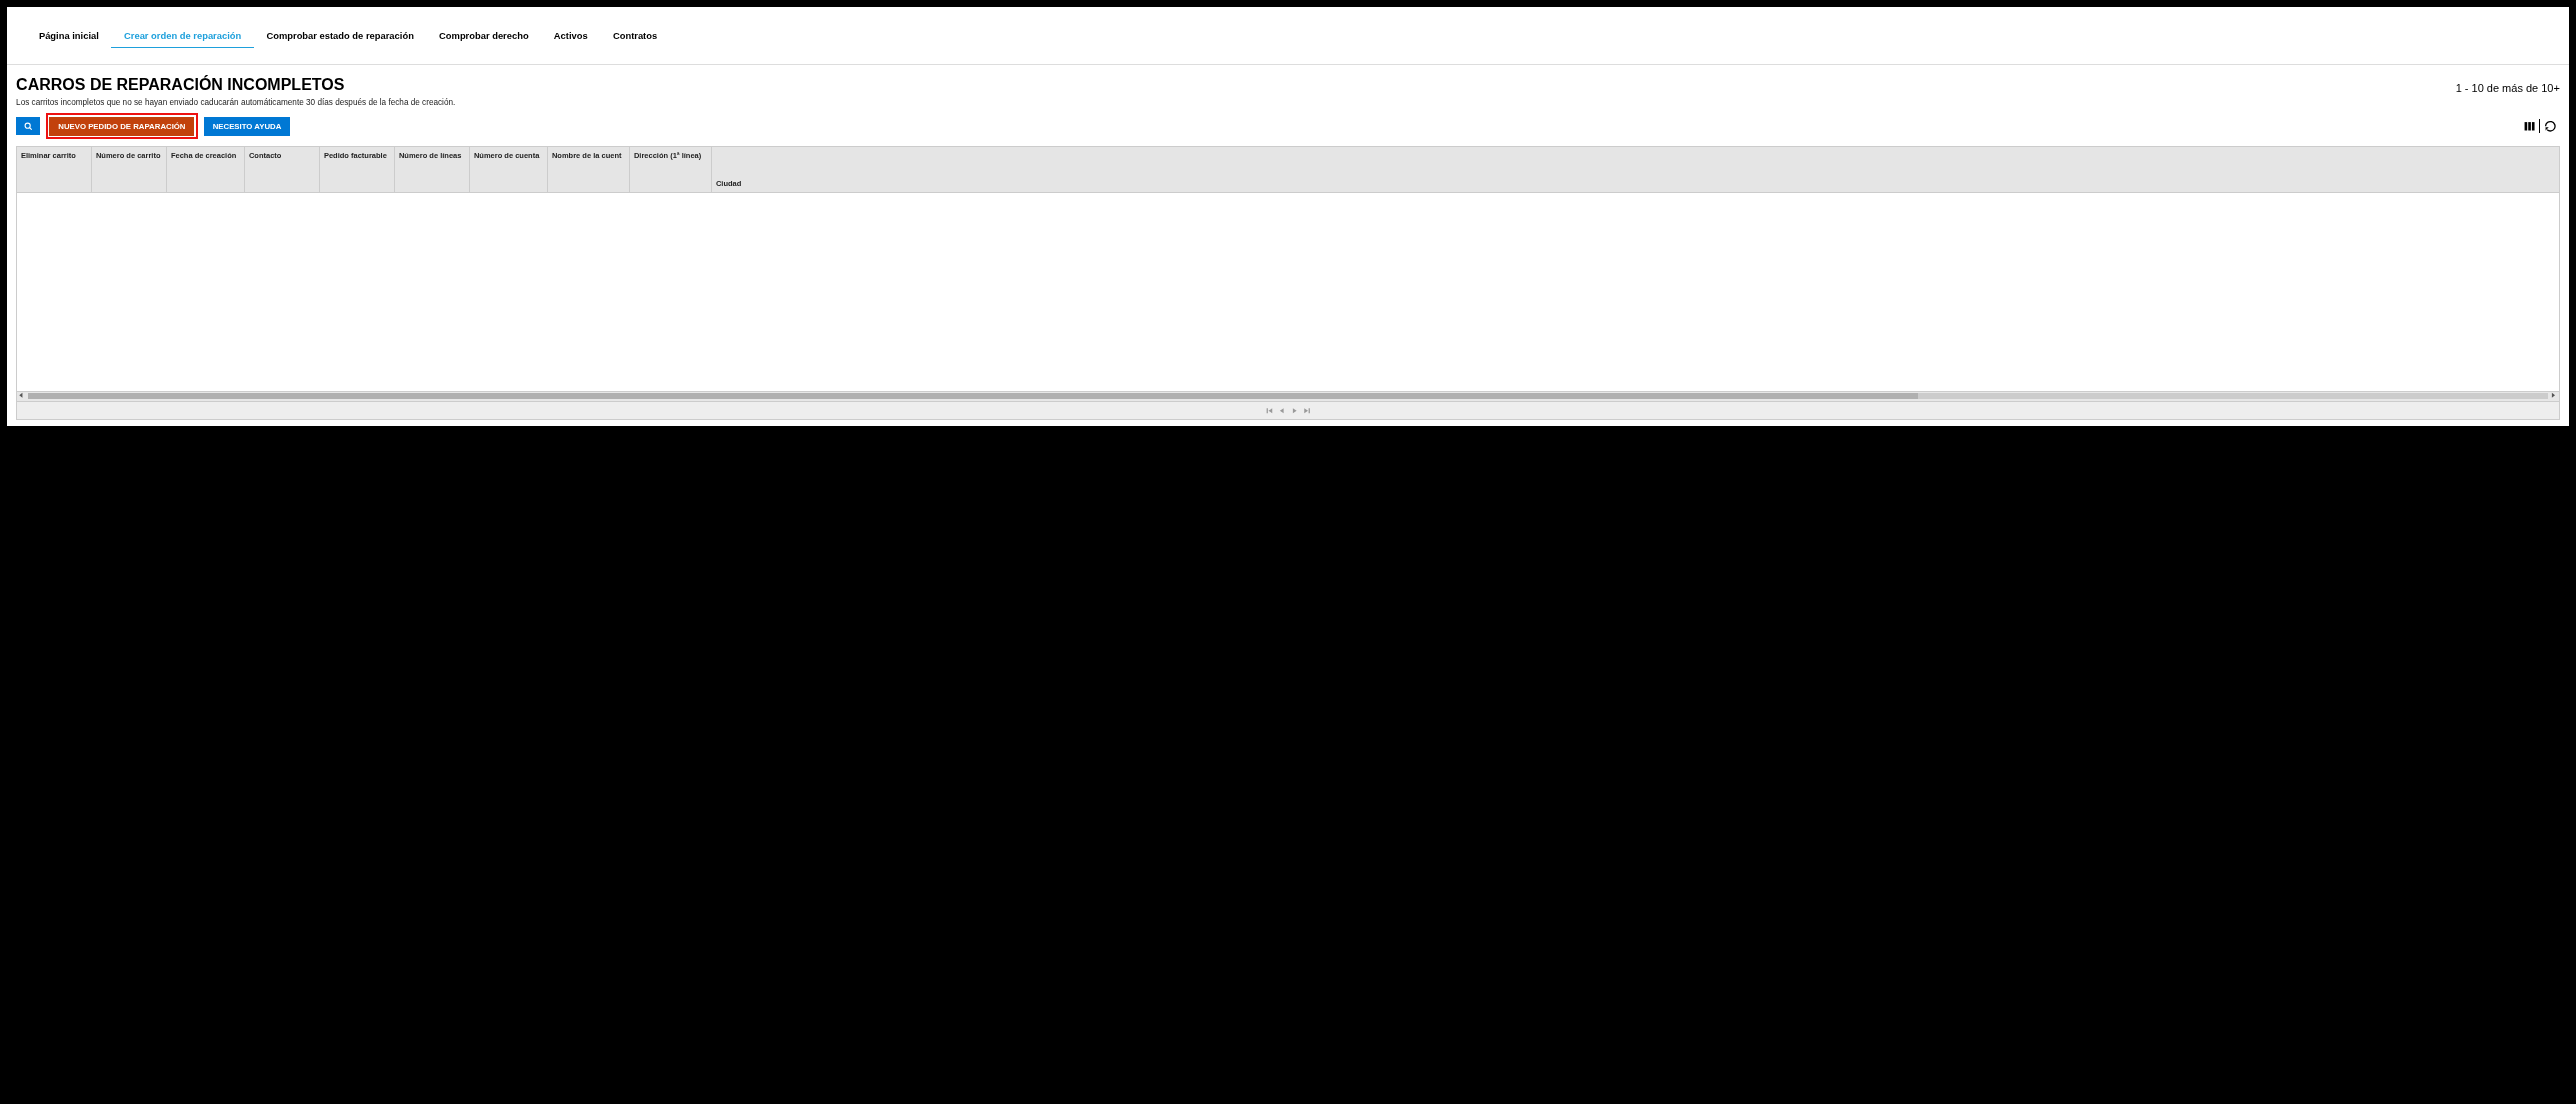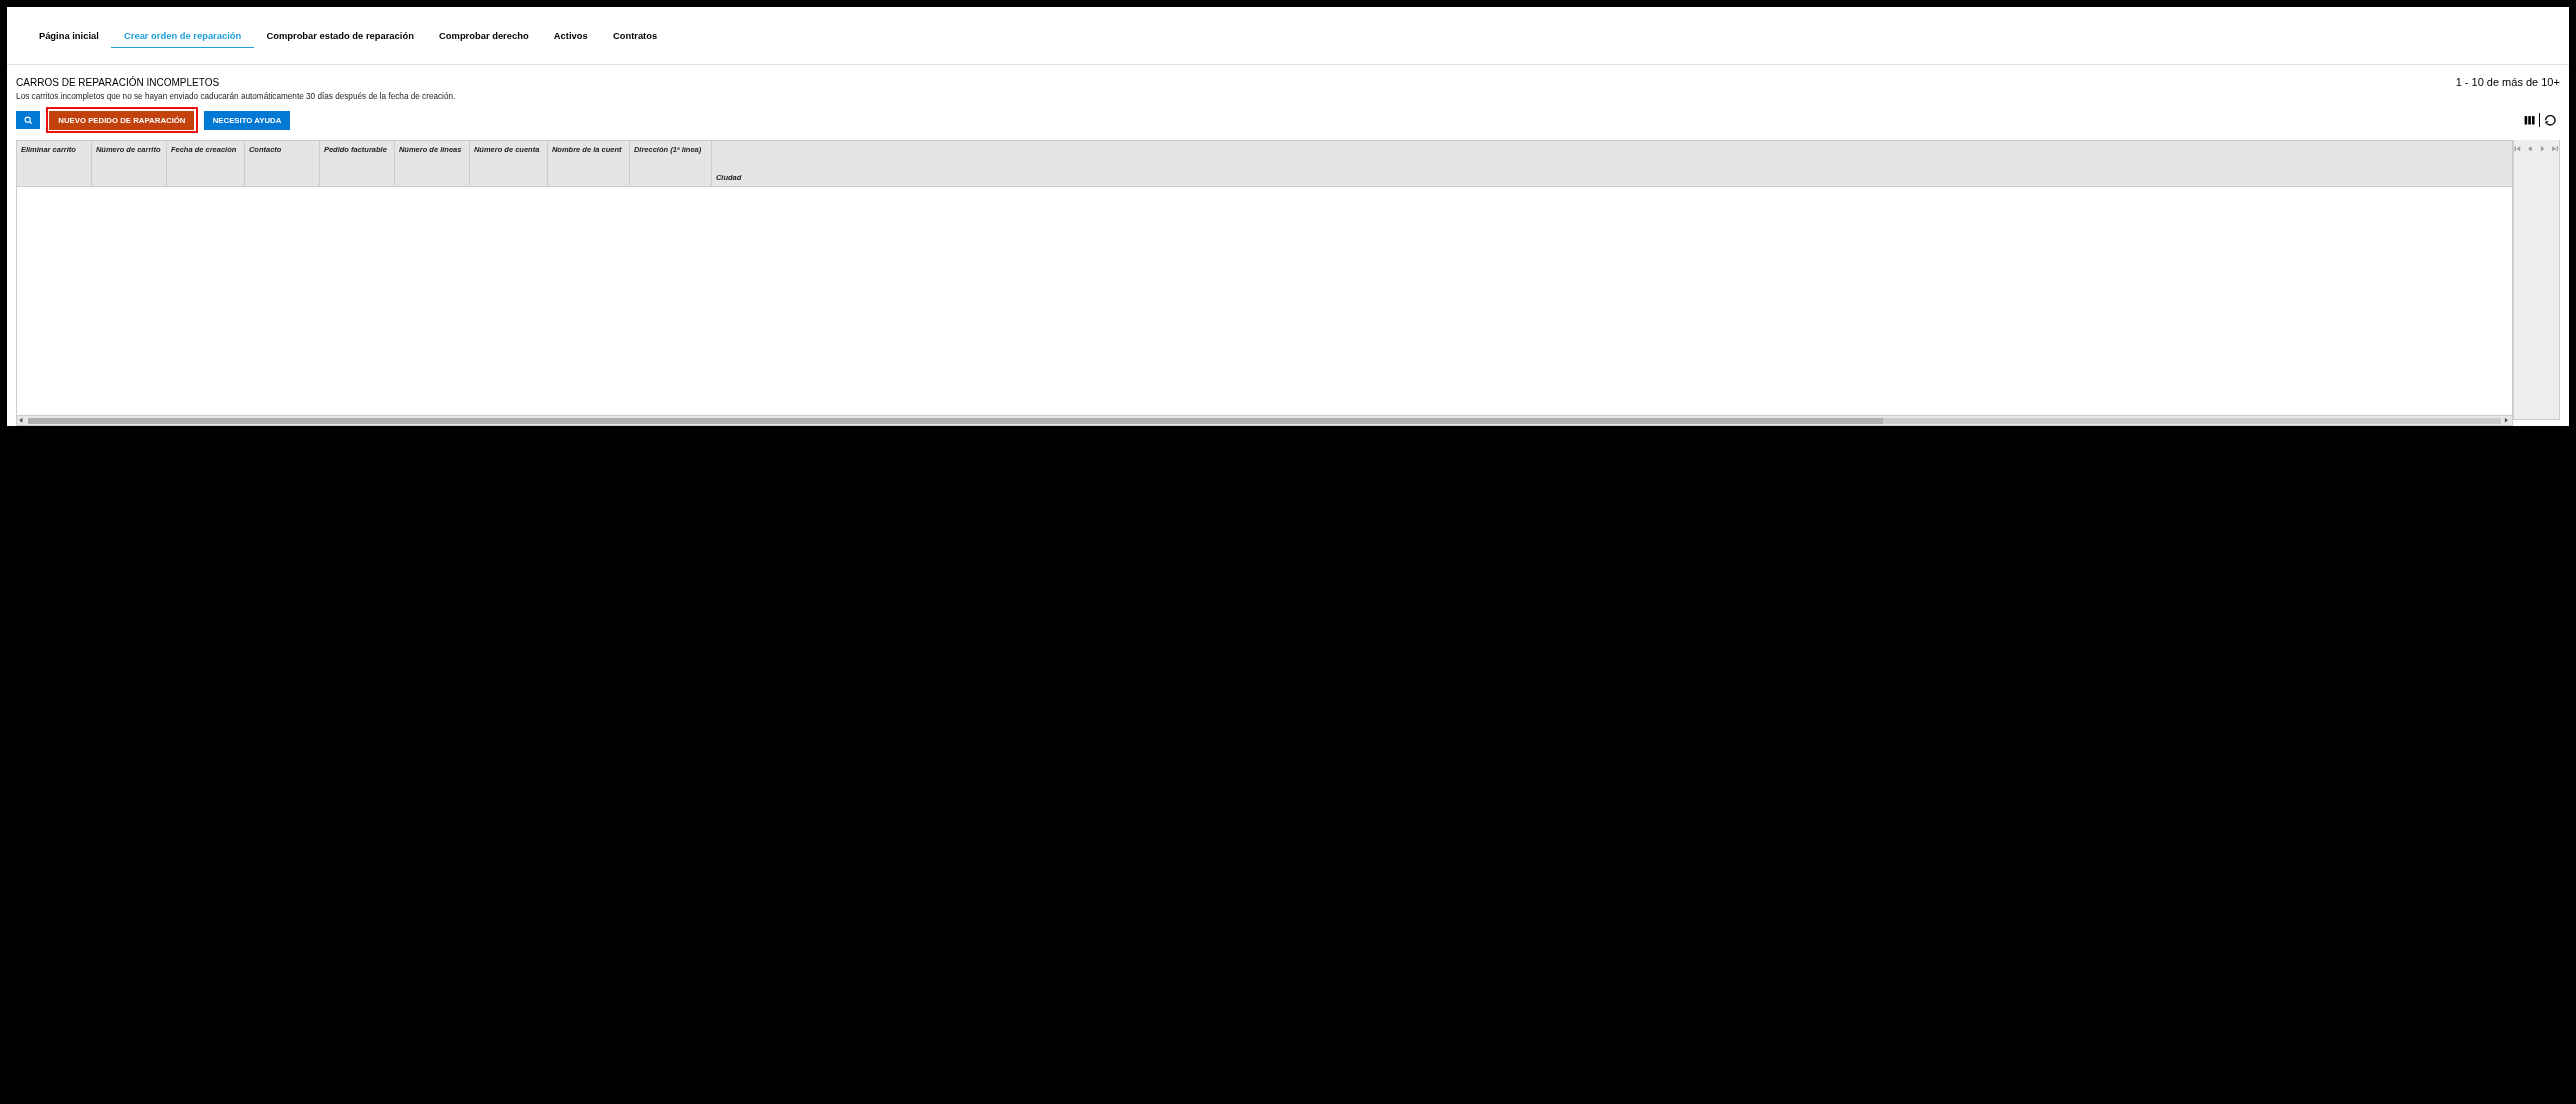--- a/index.html
+++ b/index.html
@@ -33,22 +33,22 @@
       color: #1ea0dc;
       border-bottom: 1.9px solid #1ea0dc;
     }
     .page-title-row {
       display: flex;
       justify-content: space-between;
       align-items: flex-end;
       padding: 11.3px 8.8px 2.5px 8.8px;
     }
     .page-title {
-      font-size: 10px;
-      font-weight: normal;
+      font-size: 16px;
+      font-weight: bold;
     }
     .page-range {
       font-size: 11px;
     }
     .page-subtitle {
       padding: 1.3px 8.8px 5px 8.8px;
       font-size: 8.2px;
       color: #222;
     }
     .toolbar-row {
@@ -99,22 +99,21 @@
     }
     .divider-v {
       width: 0.6px;
       height: 14px;
       background: #000;
     }
     .table-area {
       flex: 1;
       padding: 1.3px 8.8px 0 8.8px;
       display: flex;
-      flex-direction: row;
-      font-style: italic;
+      flex-direction: column;
     }
     .table-wrapper {
       border: 0.6px solid #ccc;
       flex: 1;
       display: flex;
       flex-direction: column;
       min-height: 251px;
       background: #fff;
     }
     .thead {

